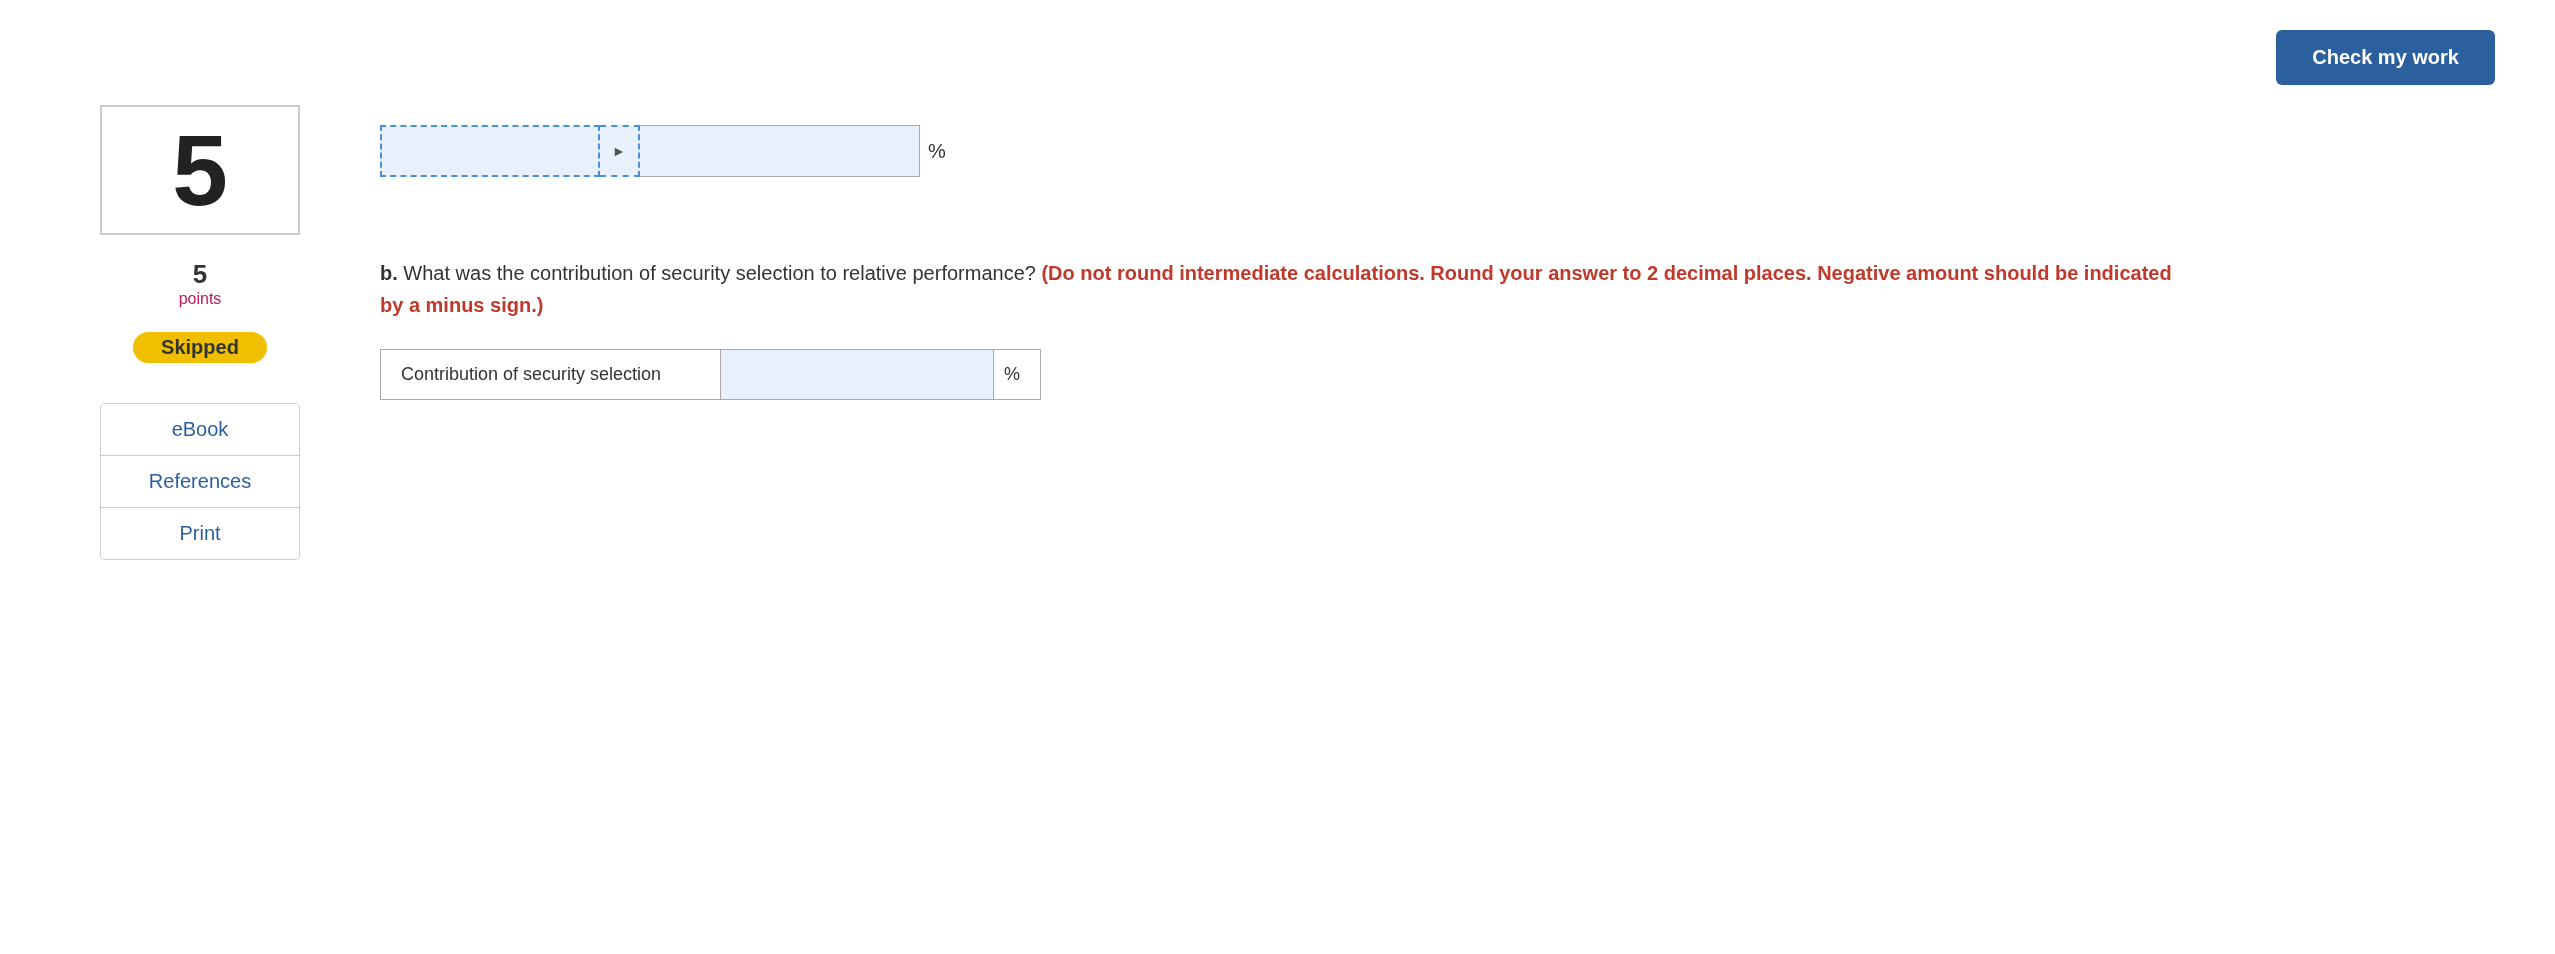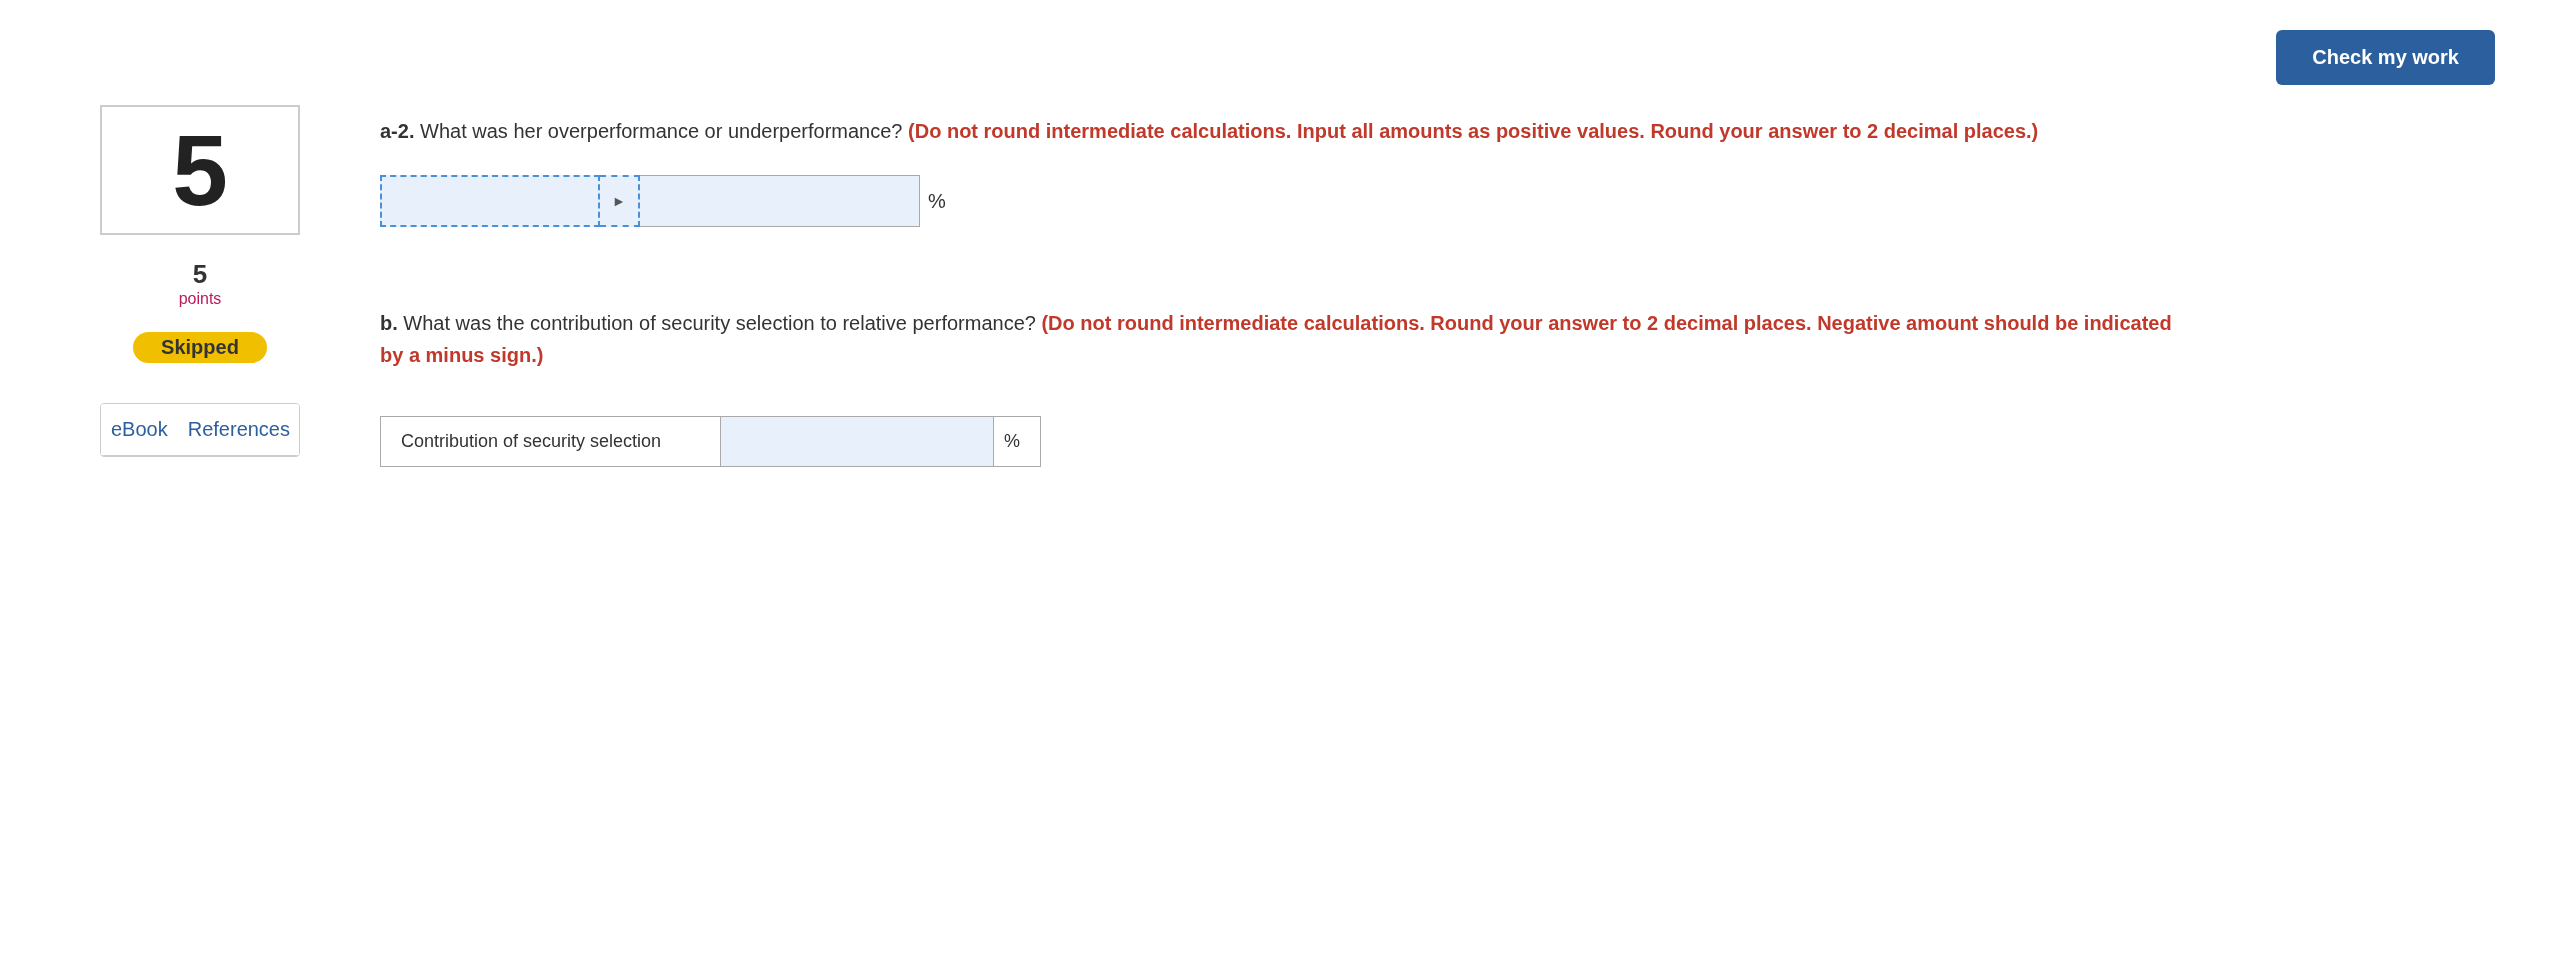--- a/index.html
+++ b/index.html
@@ -94,21 +94,21 @@
       color: #333;
       font-size: 20px;
       font-weight: bold;
       padding: 4px 28px;
       border-radius: 30px;
       margin-bottom: 40px;
     }
 
     .resource-links {
       display: flex;
-      flex-direction: row;
+      flex-direction: column;
       width: 200px;
       border: 1px solid #ccc;
       border-radius: 4px;
       overflow: hidden;
     }
 
     .resource-link {
       padding: 14px 10px;
       text-align: center;
       font-size: 20px;
@@ -205,21 +205,21 @@
       padding-left: 8px;
       font-weight: normal;
     }
 
     
     .section-b {
       margin-top: 80px;
     }
 
     .section-b .question-text {
-      margin-bottom: 45px;
+      margin-bottom: 28px;
     }
 
     
     .contribution-table {
       border-collapse: collapse;
       margin-top: 8px;
     }
 
     .contribution-table td {
       border: 1px solid #aaa;
@@ -280,25 +280,20 @@
       <div class="resource-links">
         <a class="resource-link">eBook</a>
         <a class="resource-link">References</a>
         <a class="resource-link">Print</a>
       </div>
     </div>
 
     <div class="question-content">
 
       <div class="question-section">
-        <div class="question-text">
-          <span class="question-label">a-2.</span>
-          <span> What was her overperformance or underperformance?</span>
-          <span class="instruction-text"> (Do not round intermediate calculations. Input all amounts as positive values. Round your answer to 2 decimal places.)</span>
-        </div>
 
         <div class="input-row-a2">
           <select class="dropdown-select-a2">
             <option value=""></option>
             <option value="overperformance">Overperformance</option>
             <option value="underperformance">Underperformance</option>
           </select>
           <div class="dropdown-arrow-btn">►</div>
           <input class="number-input-a2" type="text" value="" style="">
           <span class="percent-label">%</span>

